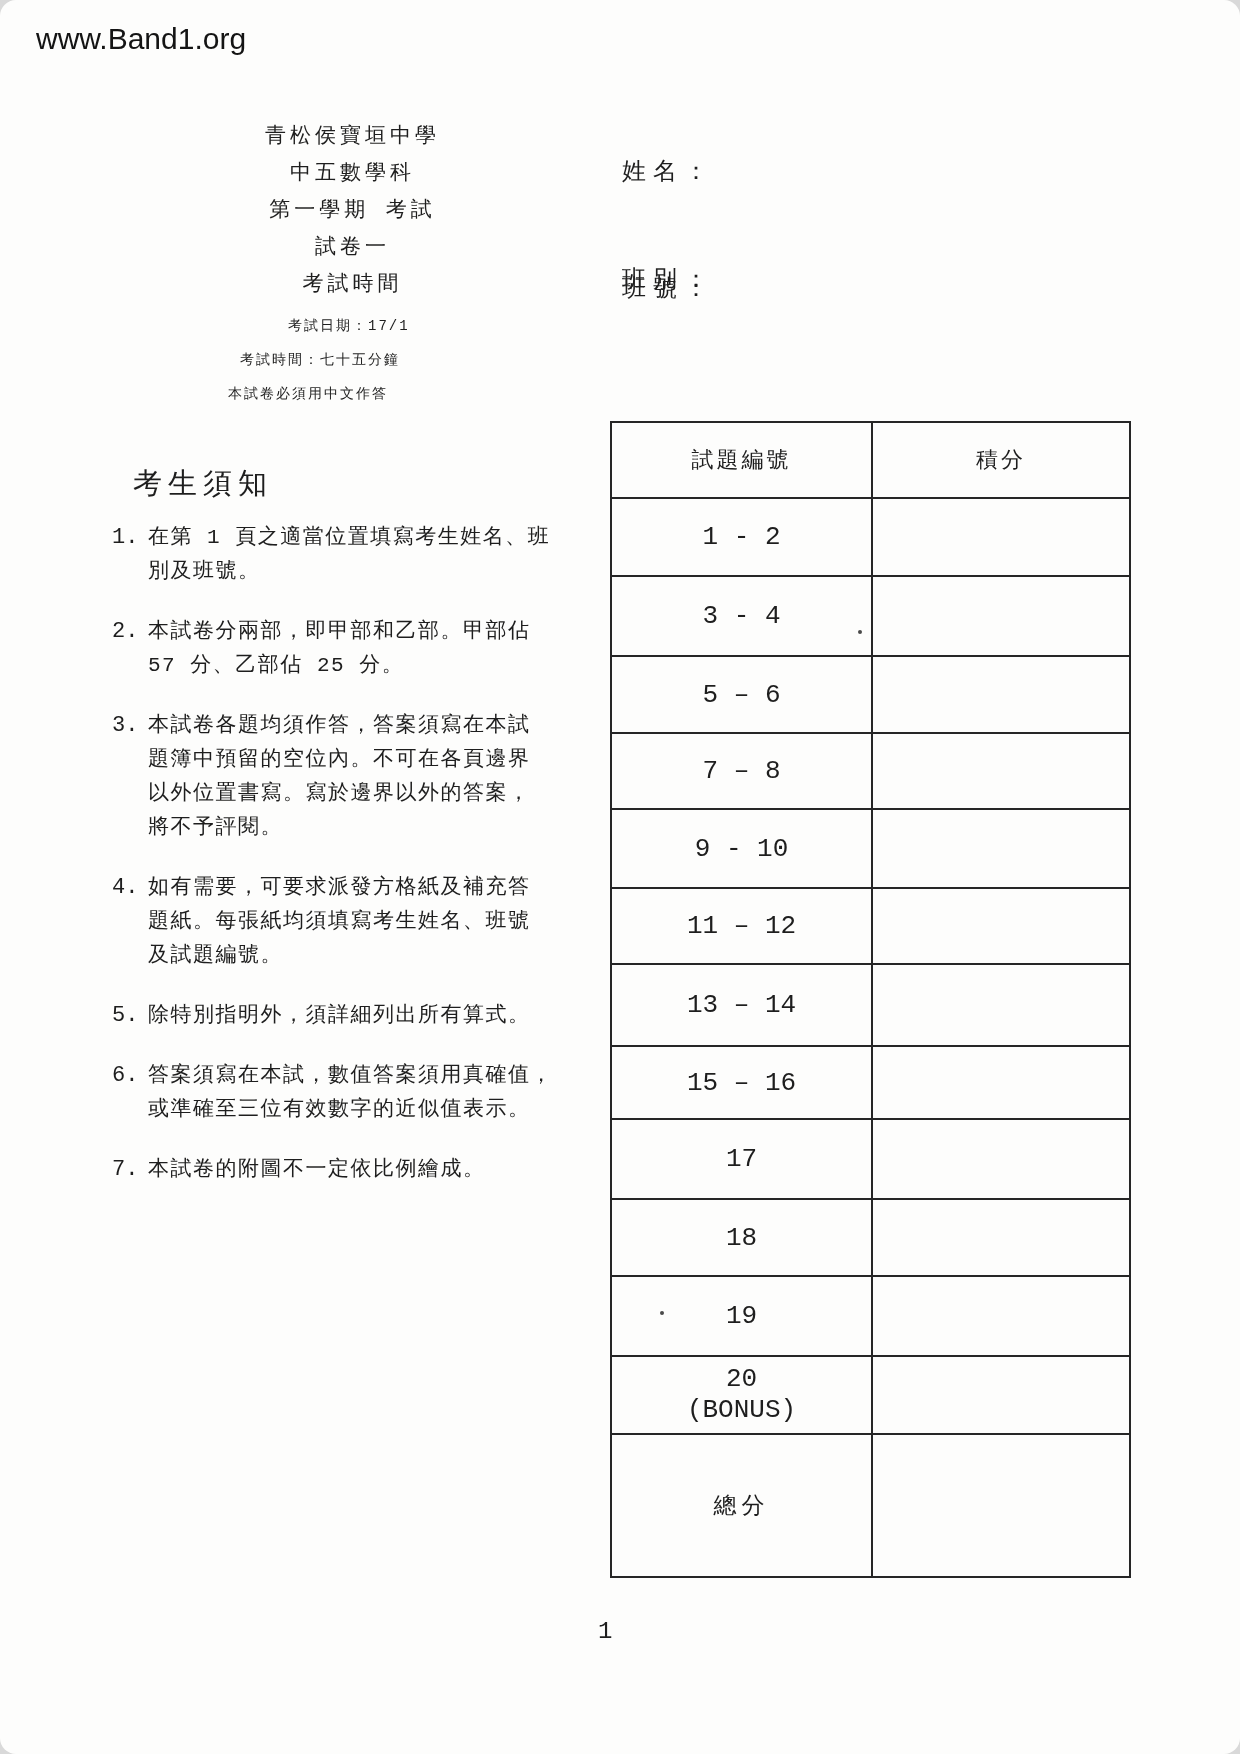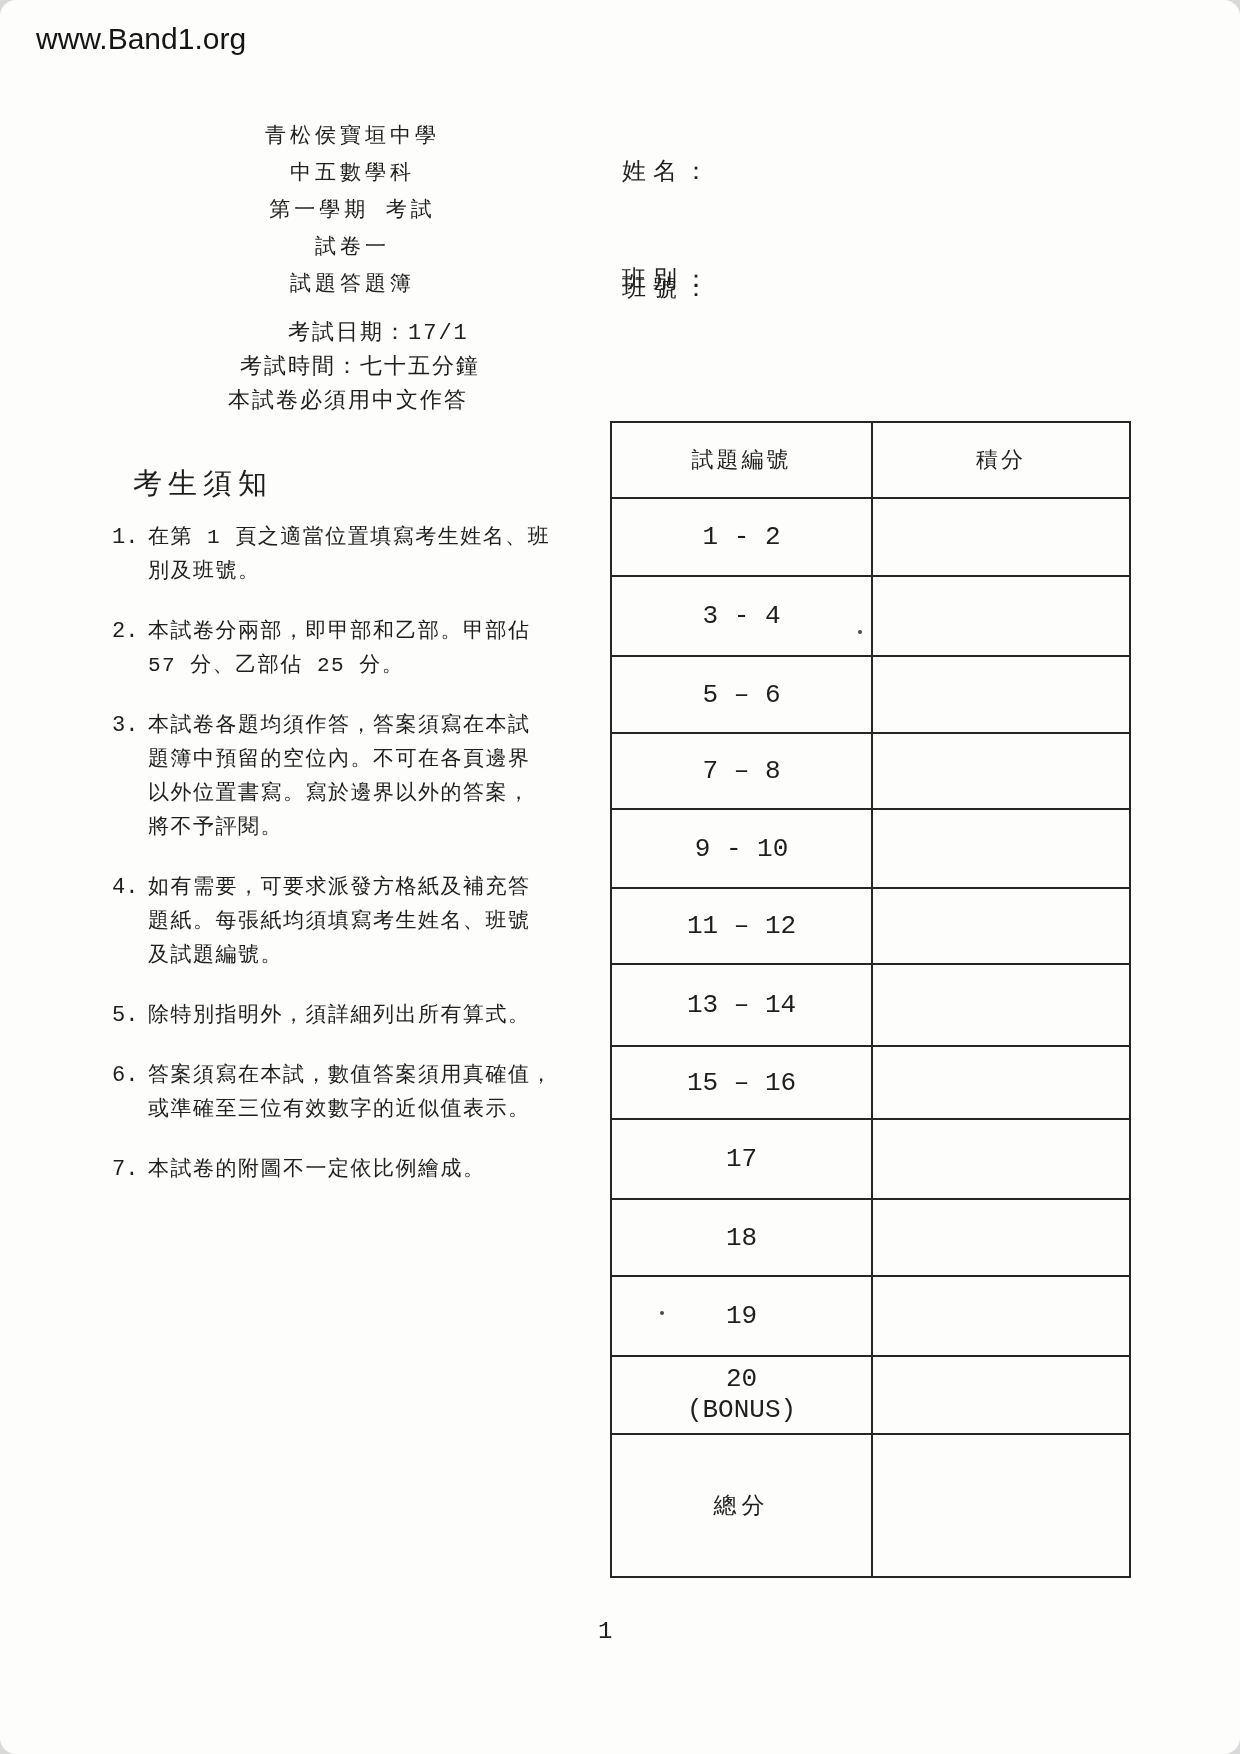--- a/index.html
+++ b/index.html
@@ -15,21 +15,21 @@
     font-family:"Liberation Sans", sans-serif;
   }
   .school-block {
     left:180px; top:118px; width:345px; text-align:center;
     font-size:21px; line-height:37px; letter-spacing:4px;
   }
   .field { left:622px; font-size:24px; letter-spacing:7px; }
   .f-name   { top:155px; }
   .f-class  { top:215px;margin-top:48px; }
   .f-cnum   { top:272px; }
-  .dateline { font-size:22px; letter-spacing:2px; }
+  .dateline { font-size:14px; letter-spacing:2px; }
   .d1 { left:288px; top:317px; }
   .d2 { left:240px; top:351px; }
   .d3 { left:228px; top:385px; }
   .notes-title { left:133px; top:464px; font-size:29px; letter-spacing:6px; }
   .notes { left:112px; top:521px; width:474px; font-size:21px; letter-spacing:1.5px; }
   .note { display:flex; margin-bottom:26px; }
   .nnum { width:36px; font-size:22px; letter-spacing:0; flex-shrink:0; line-height:34px; }
   .ntext { flex:1; }
   .nline { display:block; line-height:34px; white-space:nowrap; }
   .mtable {
@@ -57,21 +57,21 @@
 
 <div class="page">
 
   <div class="abs watermark">www.Band1.org</div>
 
   <div class="abs school-block">
     <div>青松侯寶垣中學</div>
     <div>中五數學科</div>
     <div>第一學期 考試</div>
     <div>試卷一</div>
-    <div>試題答題簿</div>
+    <div>考試時間</div>
   </div>
 
   <div class="abs field f-name">姓名：</div>
   <div class="abs field f-class">班別：</div>
   <div class="abs field f-cnum">班號：</div>
 
   <div class="abs dateline d1">考試日期：17/1</div>
   <div class="abs dateline d2">考試時間：七十五分鐘</div>
   <div class="abs dateline d3">本試卷必須用中文作答</div>
 

